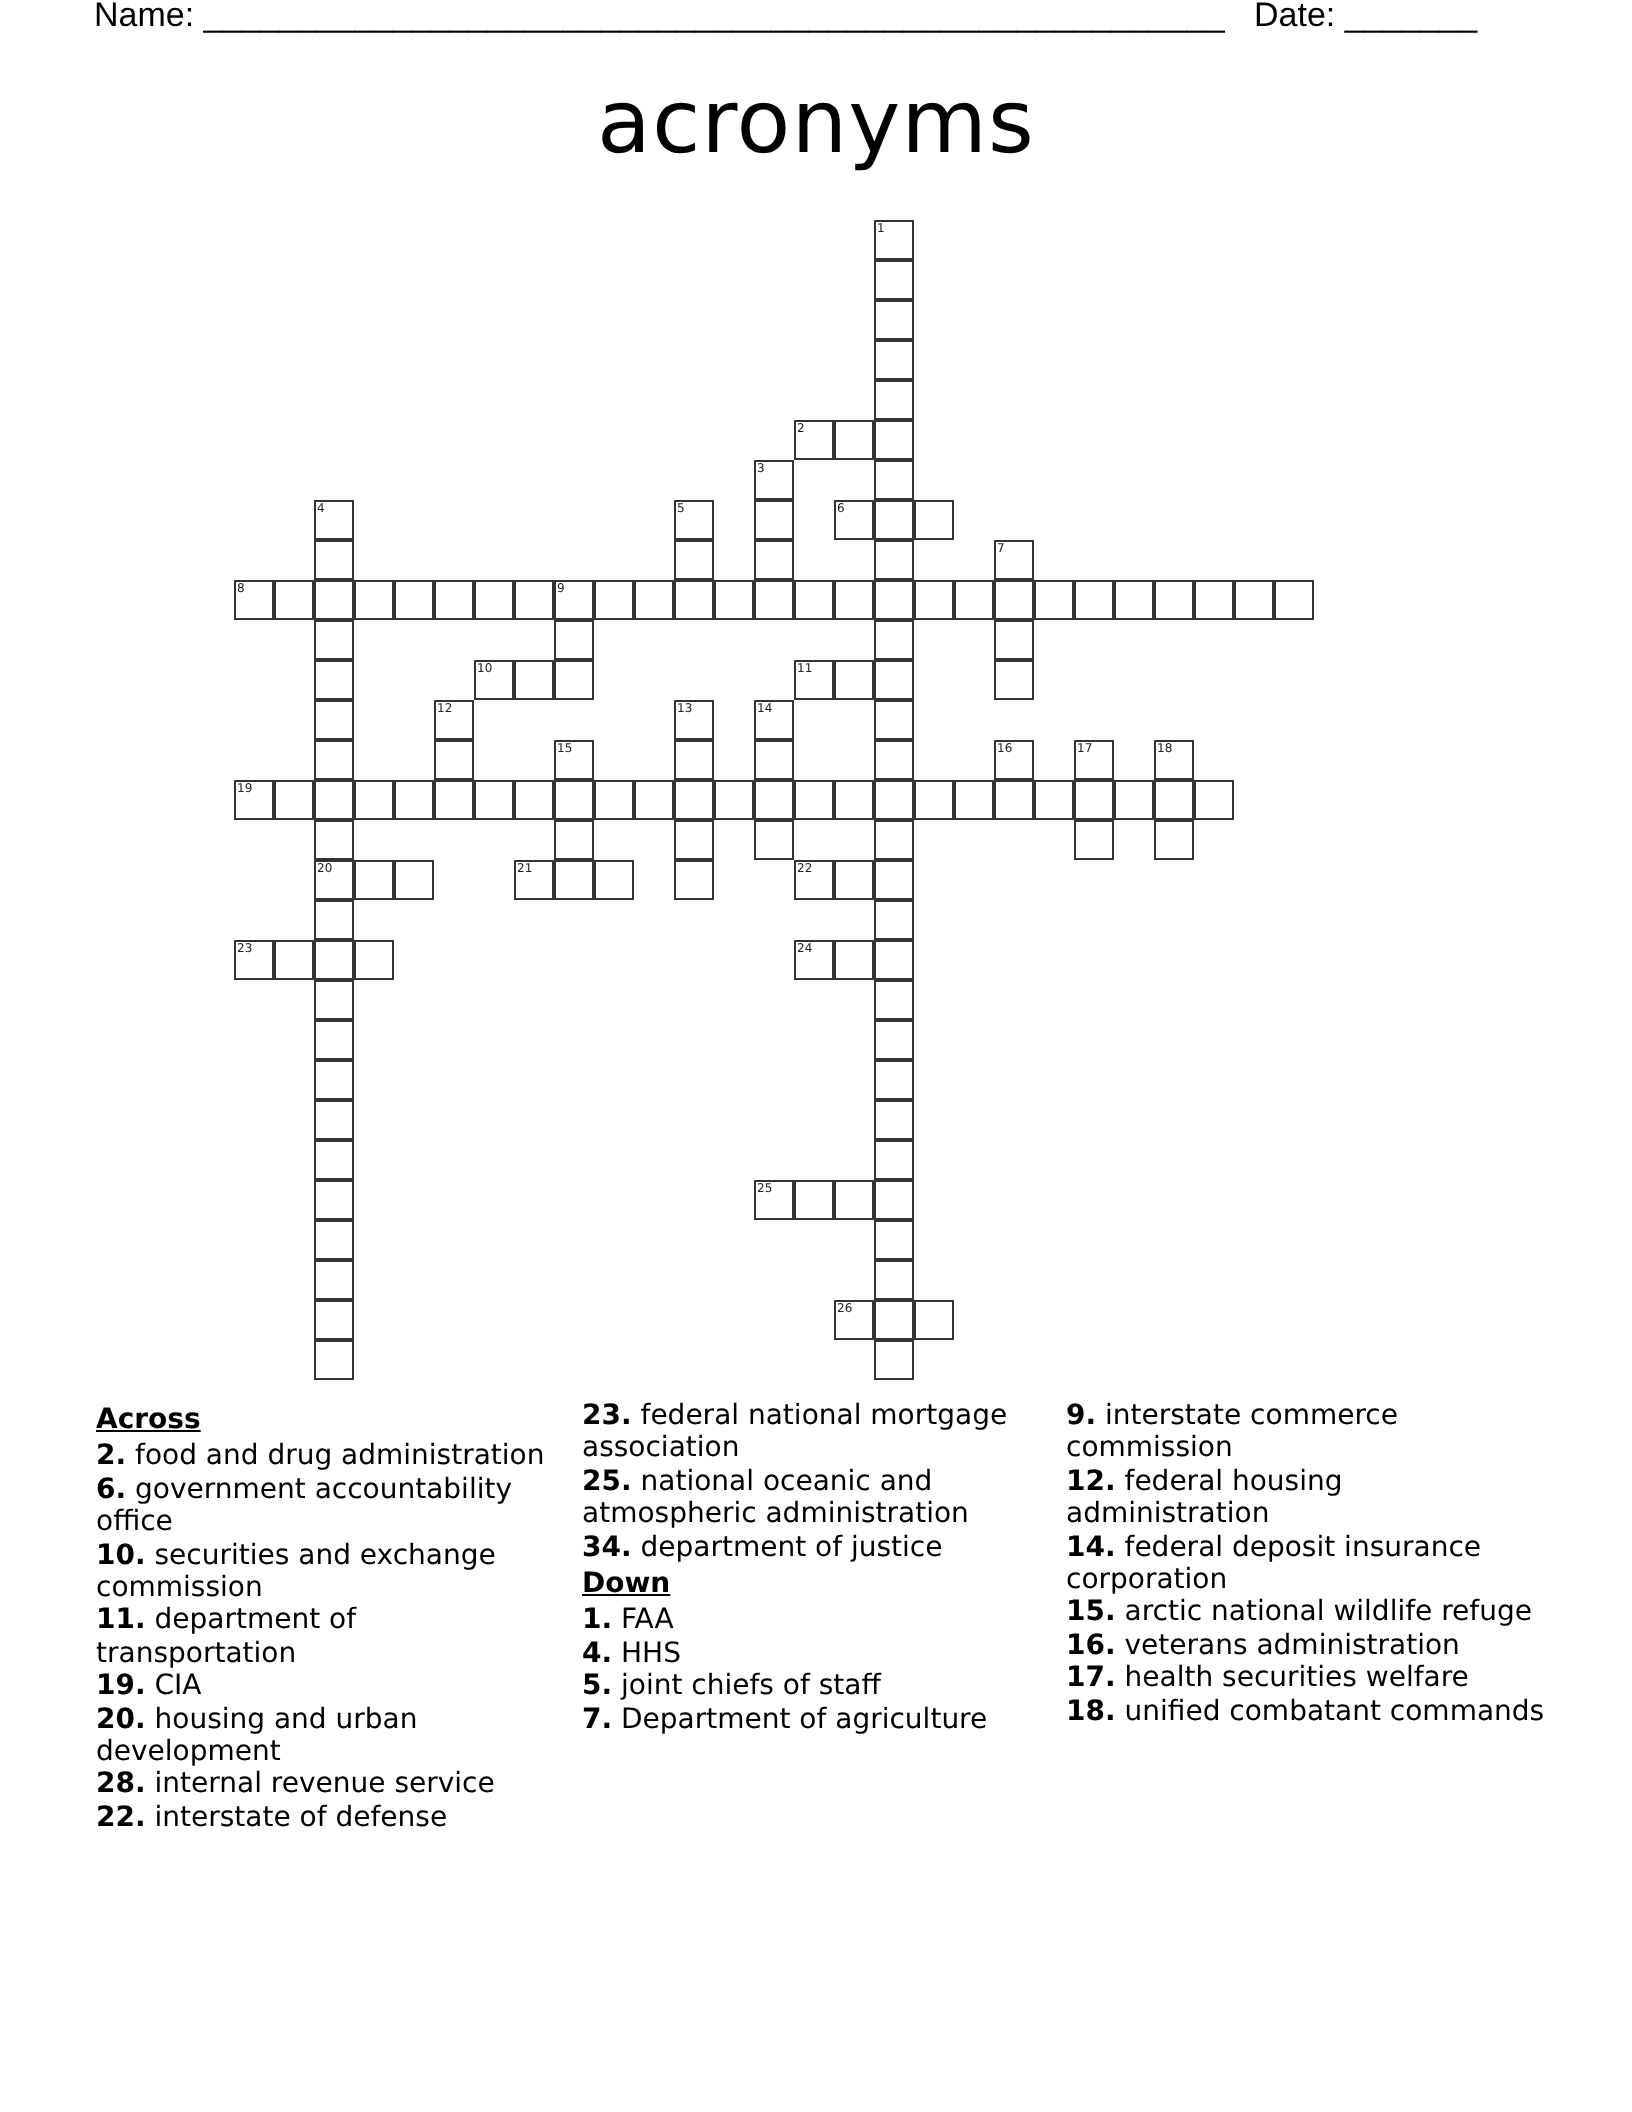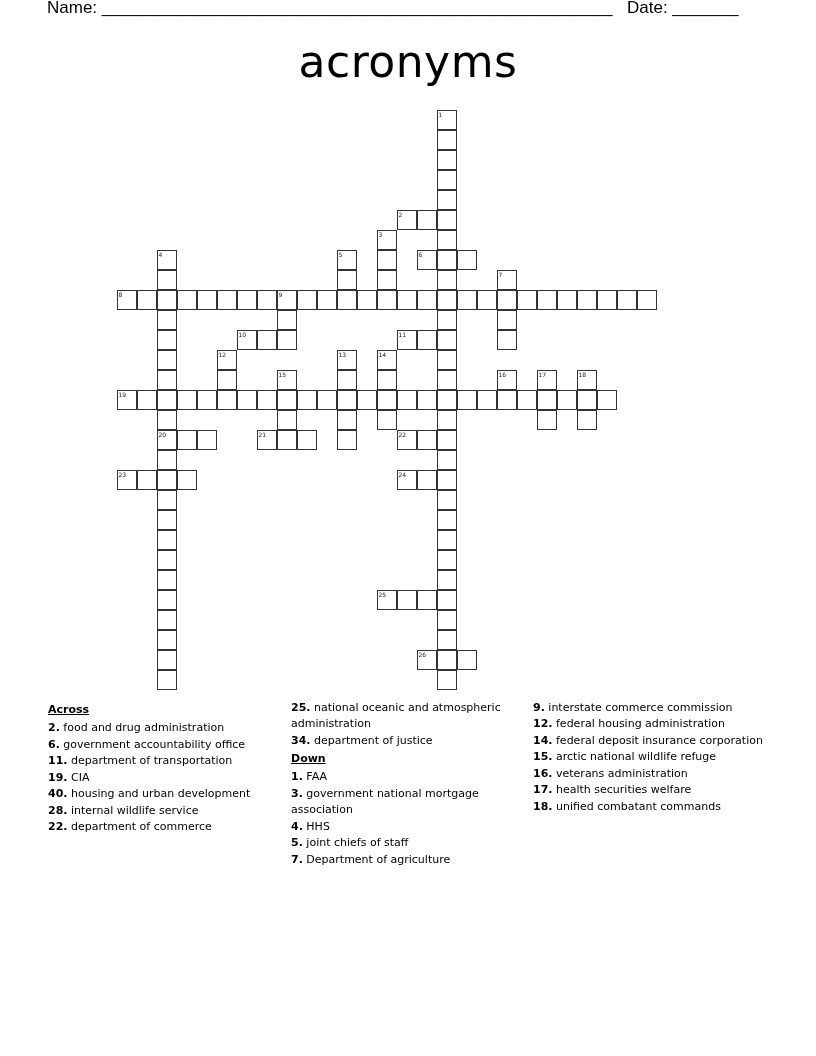--- a/index.html
+++ b/index.html
@@ -7,21 +7,21 @@
   .hdr { position:absolute; top:-2px; font-family:"Liberation Sans", sans-serif; font-size:17px; }
   .hdr-name { left:47px; }
   .hdr-date { left:627px; }
   .title { position:absolute; top:36px; left:0; width:816px; text-align:center;
            font-family:"DejaVu Sans", sans-serif; font-size:44px; letter-spacing:0.5px; }
   #grid { position:absolute; left:117px; top:110px; width:560px; height:600px; }
   .cell { position:absolute; width:20px; height:20px; box-sizing:border-box;
           border:1px solid #333; background:#fff; margin-left:-0.5px; margin-top:-0.5px; }
   .num { position:absolute; left:1px; top:0px; font-family:"DejaVu Sans", sans-serif;
          font-size:6px; line-height:7px; color:#222; }
-  .col { position:absolute; top:700px; font-family:"DejaVu Sans", sans-serif; font-size:11px;
+  .col { position:absolute; top:700px; font-family:"DejaVu Sans", sans-serif; font-size:14px;
          line-height:16.3px; }
   .col1 { left:48px; width:230px; }
   .col2 { left:291px; width:232px; }
   .col3 { left:533px; width:240px; }
   .sec { font-weight:bold; text-decoration:underline; margin-bottom:2px; margin-top:2px; }
   .clue { margin-bottom:0.2px; }
   .clue b { font-weight:bold; }
 </style>
 </head>
 <body>
@@ -232,33 +232,34 @@
     <div class="cell" style="left: 300px; top: 540px;">
       <span class="num">26</span>
     </div>
     <div class="cell" style="left: 340px; top: 540px;"></div>
   </div>
 
 <div class="col col1">
   <div class="sec">Across</div>
   <div class="clue"><b>2.</b> <span>food and drug administration</span></div>
   <div class="clue"><b>6.</b> <span>government accountability office</span></div>
+  <div class="clue"><b>10.</b> <span>securities and exchange commission</span></div>
   <div class="clue"><b>11.</b> <span>department of transportation</span></div>
   <div class="clue"><b>19.</b> <span>CIA</span></div>
-  <div class="clue"><b>40.</b> <span>housing and urban development</span></div>
-  <div class="clue"><b>28.</b> <span>internal wildlife service</span></div>
-  <div class="clue"><b>22.</b> <span>department of commerce</span></div>
+  <div class="clue"><b>20.</b> <span>housing and urban development</span></div>
+  <div class="clue"><b>28.</b> <span>internal revenue service</span></div>
+  <div class="clue"><b>22.</b> <span>interstate of defense</span></div>
 </div>
 
 <div class="col col2">
+  <div class="clue"><b>23.</b> <span>federal national mortgage association</span></div>
   <div class="clue"><b>25.</b> <span>national oceanic and atmospheric administration</span></div>
   <div class="clue"><b>34.</b> <span>department of justice</span></div>
   <div class="sec">Down</div>
   <div class="clue"><b>1.</b> <span>FAA</span></div>
-  <div class="clue"><b>3.</b> <span>government national mortgage association</span></div>
   <div class="clue"><b>4.</b> <span>HHS</span></div>
   <div class="clue"><b>5.</b> <span>joint chiefs of staff</span></div>
   <div class="clue"><b>7.</b> <span>Department of agriculture</span></div>
 </div>
 
 <div class="col col3">
   <div class="clue"><b>9.</b> <span>interstate commerce commission</span></div>
   <div class="clue"><b>12.</b> <span>federal housing administration</span></div>
   <div class="clue"><b>14.</b> <span>federal deposit insurance corporation</span></div>
   <div class="clue"><b>15.</b> <span>arctic national wildlife refuge</span></div>

